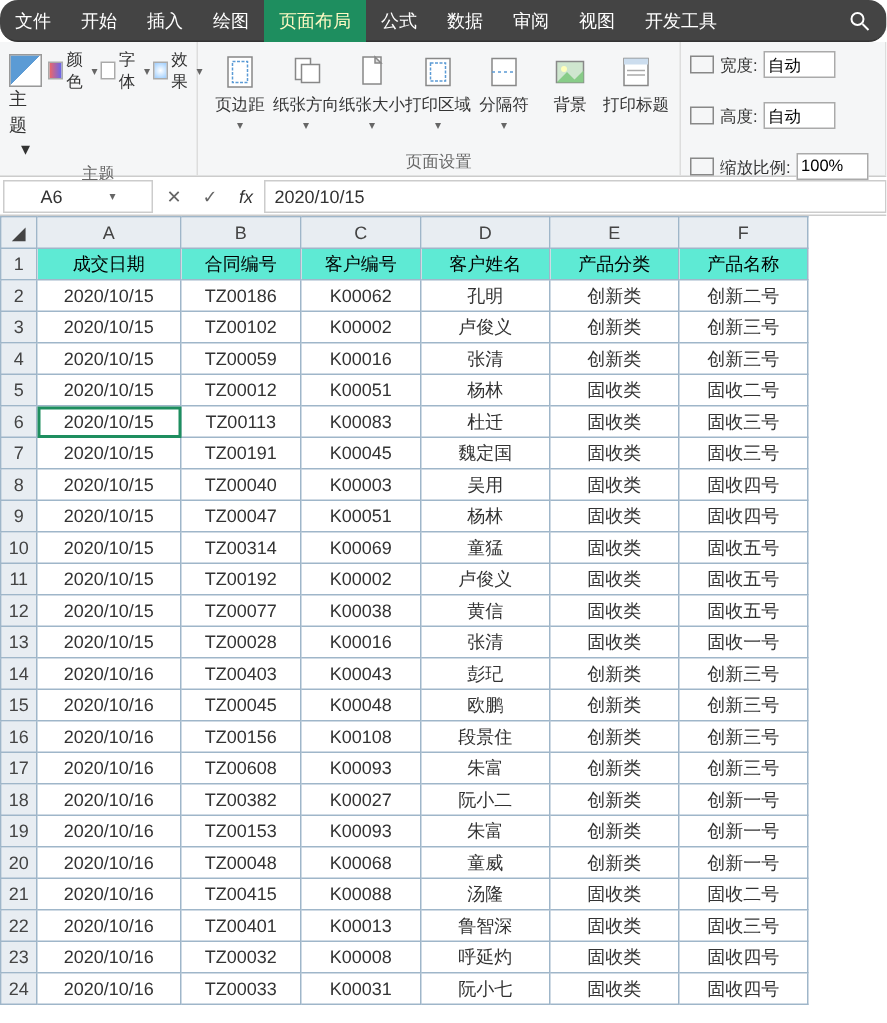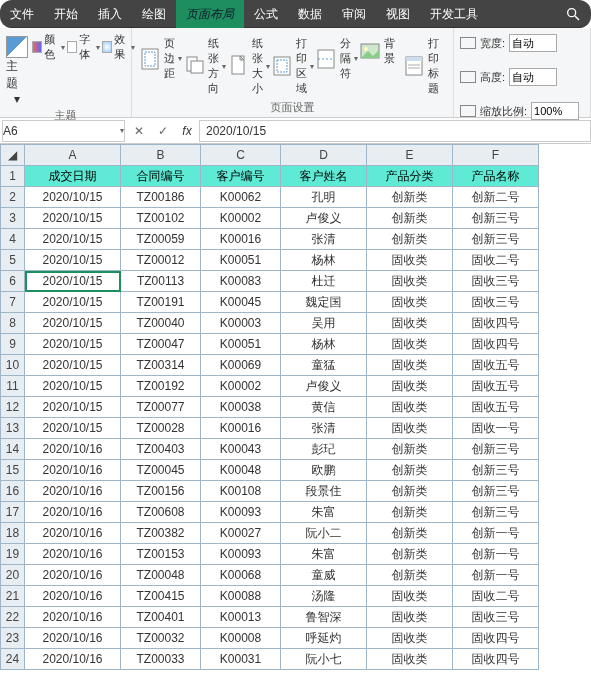--- a/index.html
+++ b/index.html
@@ -1,43 +1,43 @@
 <!DOCTYPE html>
 <html><head>
 <meta charset="utf-8">
 <style>
 *{box-sizing:border-box;margin:0;padding:0;font-family:"Microsoft YaHei",SimSun,sans-serif;}
 body{background:#fff;width:591px;height:682px;overflow:hidden;font-size:12px;color:#333;}
 .menubar{display:flex;align-items:center;height:28px;background:#444;border-bottom:1px solid #333;border-radius:12px;}
 .menubar .tab{padding:0 10px;height:28px;line-height:28px;color:#fff;cursor:pointer;}
-.menubar .tab.active{background:#1e8e5f;color:#0f172a;font-style:italic;}
+.menubar .tab.active{background:#1e8e5f;color:#fef9c3;}
 .menubar .search-icon{margin-left:auto;margin-right:8px;color:#fff;width:20px;height:20px;display:flex;align-items:center;justify-content:center;}
 .ribbon{display:flex;height:90px;background:#f5f6f7;border-bottom:1px solid #ccc;}
 .ribbon-group{border-right:1px solid #ddd;display:flex;flex-direction:column;justify-content:space-between;padding:4px 6px 0;}
 .ribbon-group-label{font-size:11px;color:#666;text-align:center;padding:2px 0;}
 .rg-top{flex:1;display:flex;align-items:flex-start;}
 .theme-btn{display:flex;flex-direction:column;align-items:center;width:34px;padding-top:4px;cursor:pointer;}
 .theme-swatch{width:22px;height:22px;border:1px solid #999;background:linear-gradient(135deg,#5b9bd5 50%,#fff 50%);}
 .theme-opts{display:flex;flex-direction:row;gap:2px;margin-left:4px;}
 .theme-opts .opt{display:flex;align-items:center;gap:2px;font-size:11px;cursor:pointer;}
 .opt .sw{width:14px;height:12px;border:1px solid #aaa;display:inline-block;}
 .opt .sw.c{background:linear-gradient(90deg,#e66,#66e);}
 .opt .sw.f{background:#fff;}
 .opt .sw.e{background:radial-gradient(circle,#fff,#9cf);}
 .opt .dd{font-size:8px;color:#666;}
-.big-btn{display:flex;flex-direction:row;align-items:center;width:44px;padding-top:4px;cursor:pointer;font-size:11px;gap:2px;}
+.big-btn{display:flex;flex-direction:column;align-items:center;width:44px;padding-top:4px;cursor:pointer;font-size:11px;gap:2px;}
 .big-btn .icn{width:24px;height:24px;display:flex;align-items:center;justify-content:center;}
 .big-btn .icn svg{width:24px;height:24px;}
 .big-btn .dd{font-size:8px;color:#666;}
 .size-group{display:flex;flex-direction:column;gap:16px;font-size:11px;padding-top:2px;}
 .size-row{display:flex;align-items:center;gap:4px;}
 .size-row .ic{width:16px;height:12px;border:1px solid #888;display:inline-block;}
 .size-input{width:48px;height:18px;border:1px solid #aaa;font-size:11px;padding:0 2px;background:#fff;}
 .namebox-row{display:flex;align-items:center;height:26px;border-bottom:1px solid #ccc;background:#fff;}
-.namebox{width:123px;height:22px;border:1px solid #ccc;margin:0 2px;padding:0 0;display:flex;align-items:center;justify-content:space-between;text-align:right;}
+.namebox{width:100px;height:22px;border:1px solid #ccc;margin:0 2px;padding:0 24px;display:flex;align-items:center;justify-content:space-between;text-align:right;}
 .namebox .dd{font-size:8px;color:#666;}
 .fx-btn{width:24px;text-align:center;color:#666;cursor:pointer;}
 .fx-lbl{width:24px;font-style:italic;text-align:center;}
 .formula-input{flex:1;height:22px;border:1px solid #ccc;padding:0 6px;display:flex;align-items:center;background:#fff;}
 .grid-wrap{position:relative;overflow:auto;height:538px;}
 table.grid{border-collapse:collapse;table-layout:fixed;}
 table.grid th,table.grid td{border:1px solid #9fb6c9;font-size:12px;height:21px;text-align:center;white-space:nowrap;overflow:hidden;}
 table.grid th{background:#e8edf2;color:#444;font-weight:normal;}
 th.corner{width:24px;background:#e8edf2;}
 th.rowhdr{width:24px;background:#e8edf2;font-size:11px;}

